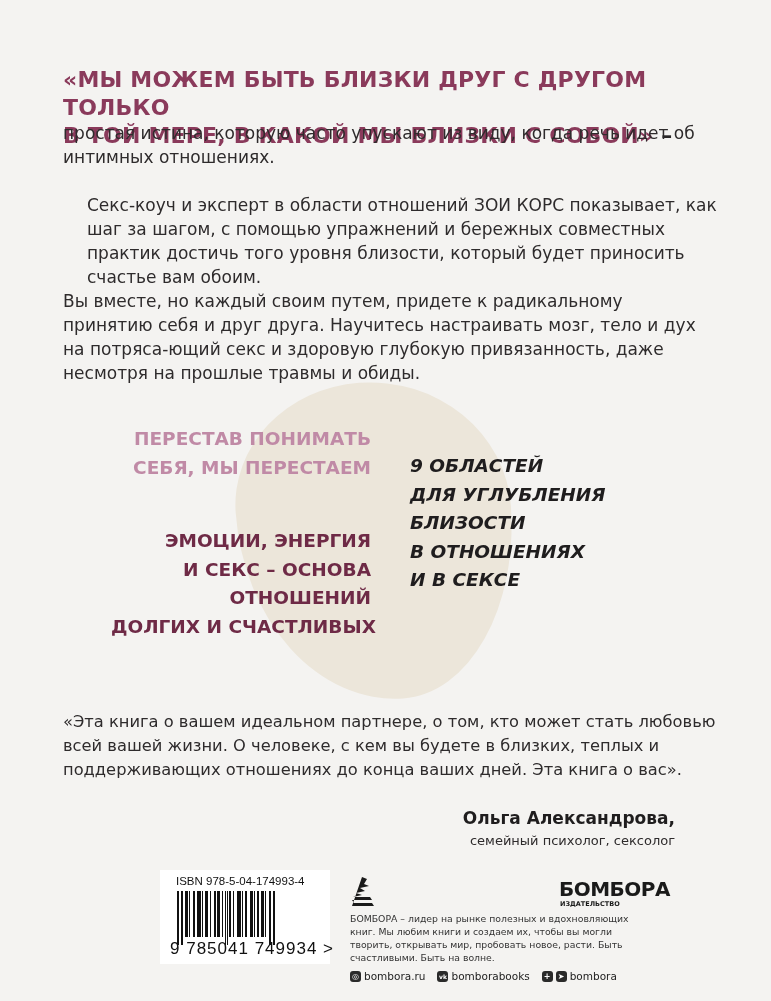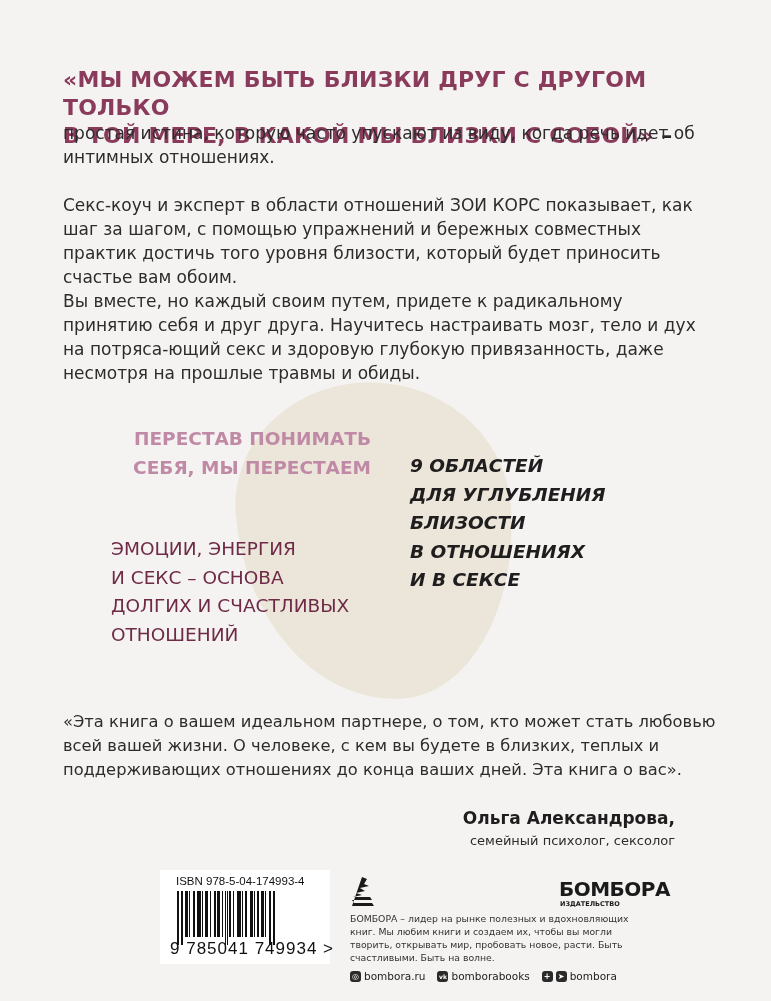--- a/index.html
+++ b/index.html
@@ -23,31 +23,31 @@
       position: absolute; left: 63px; top: 66px; width: 660px;
       font-size: 22px; line-height: 28px; font-weight: bold;
       color: #8a3a5b; letter-spacing: 0.2px;
     }
     .quote-heading .dash { color: #2a2728; }
     .para {
       position: absolute; left: 63px; width: 640px;
       font-size: 17px; line-height: 24px; color: #2e2b2c;
     }
     .p1 { top: 121px; }
-    .p2 { top: 193px; }
+    .p2 { top: 193px; margin-left: 24px; }
     .p3 { top: 289px; }
     .pink-block {
       position: absolute; right: 400px; top: 425px; width: 260px;
       text-align: right; font-size: 18.5px; line-height: 28.5px;
       font-weight: bold; color: #c08aa6;
     }
     .plum-block {
       position: absolute; right: 400px; top: 527px; width: 260px;
-      text-align: left; font-size: 18.5px; line-height: 28.5px;
-      font-weight: normal; color: #6e2a46; margin-top: 8px;
+      text-align: right; font-size: 18.5px; line-height: 28.5px;
+      font-weight: bold; color: #6e2a46;
     }
     .black-block {
       position: absolute; left: 410px; top: 452px; width: 260px;
       font-size: 18.5px; line-height: 28.5px; font-weight: bold; color: #1f1d1e; font-style: italic;
     }
     .block-line { display: block; white-space: nowrap; }
     .testimonial {
       position: absolute; left: 63px; top: 710px; width: 660px;
       font-size: 16.3px; line-height: 24px; color: #2e2b2c;
     }
@@ -117,22 +117,22 @@
 <div class="para p3">Вы вместе, но каждый своим путем, придете к радикальному принятию себя и друг друга. Научитесь настраивать мозг, тело и дух на потряса-ющий секс и здоровую глубокую привязанность, даже несмотря на прошлые травмы и обиды.</div>
 
 <div class="pink-block">
   <span class="block-line">ПЕРЕСТАВ ПОНИМАТЬ</span>
   <span class="block-line">СЕБЯ, МЫ ПЕРЕСТАЕМ</span>
 </div>
 
 <div class="plum-block">
   <span class="block-line">ЭМОЦИИ, ЭНЕРГИЯ</span>
   <span class="block-line">И СЕКС – ОСНОВА</span>
+  <span class="block-line">ОТНОШЕНИЙ</span>
   <span class="block-line">ДОЛГИХ И СЧАСТЛИВЫХ</span>
-  <span class="block-line">ОТНОШЕНИЙ</span>
 </div>
 
 <div class="black-block">
   <span class="block-line">9 ОБЛАСТЕЙ</span>
   <span class="block-line">ДЛЯ УГЛУБЛЕНИЯ</span>
   <span class="block-line">БЛИЗОСТИ</span>
   <span class="block-line">В ОТНОШЕНИЯХ</span>
   <span class="block-line">И В СЕКСЕ</span>
 </div>
 

